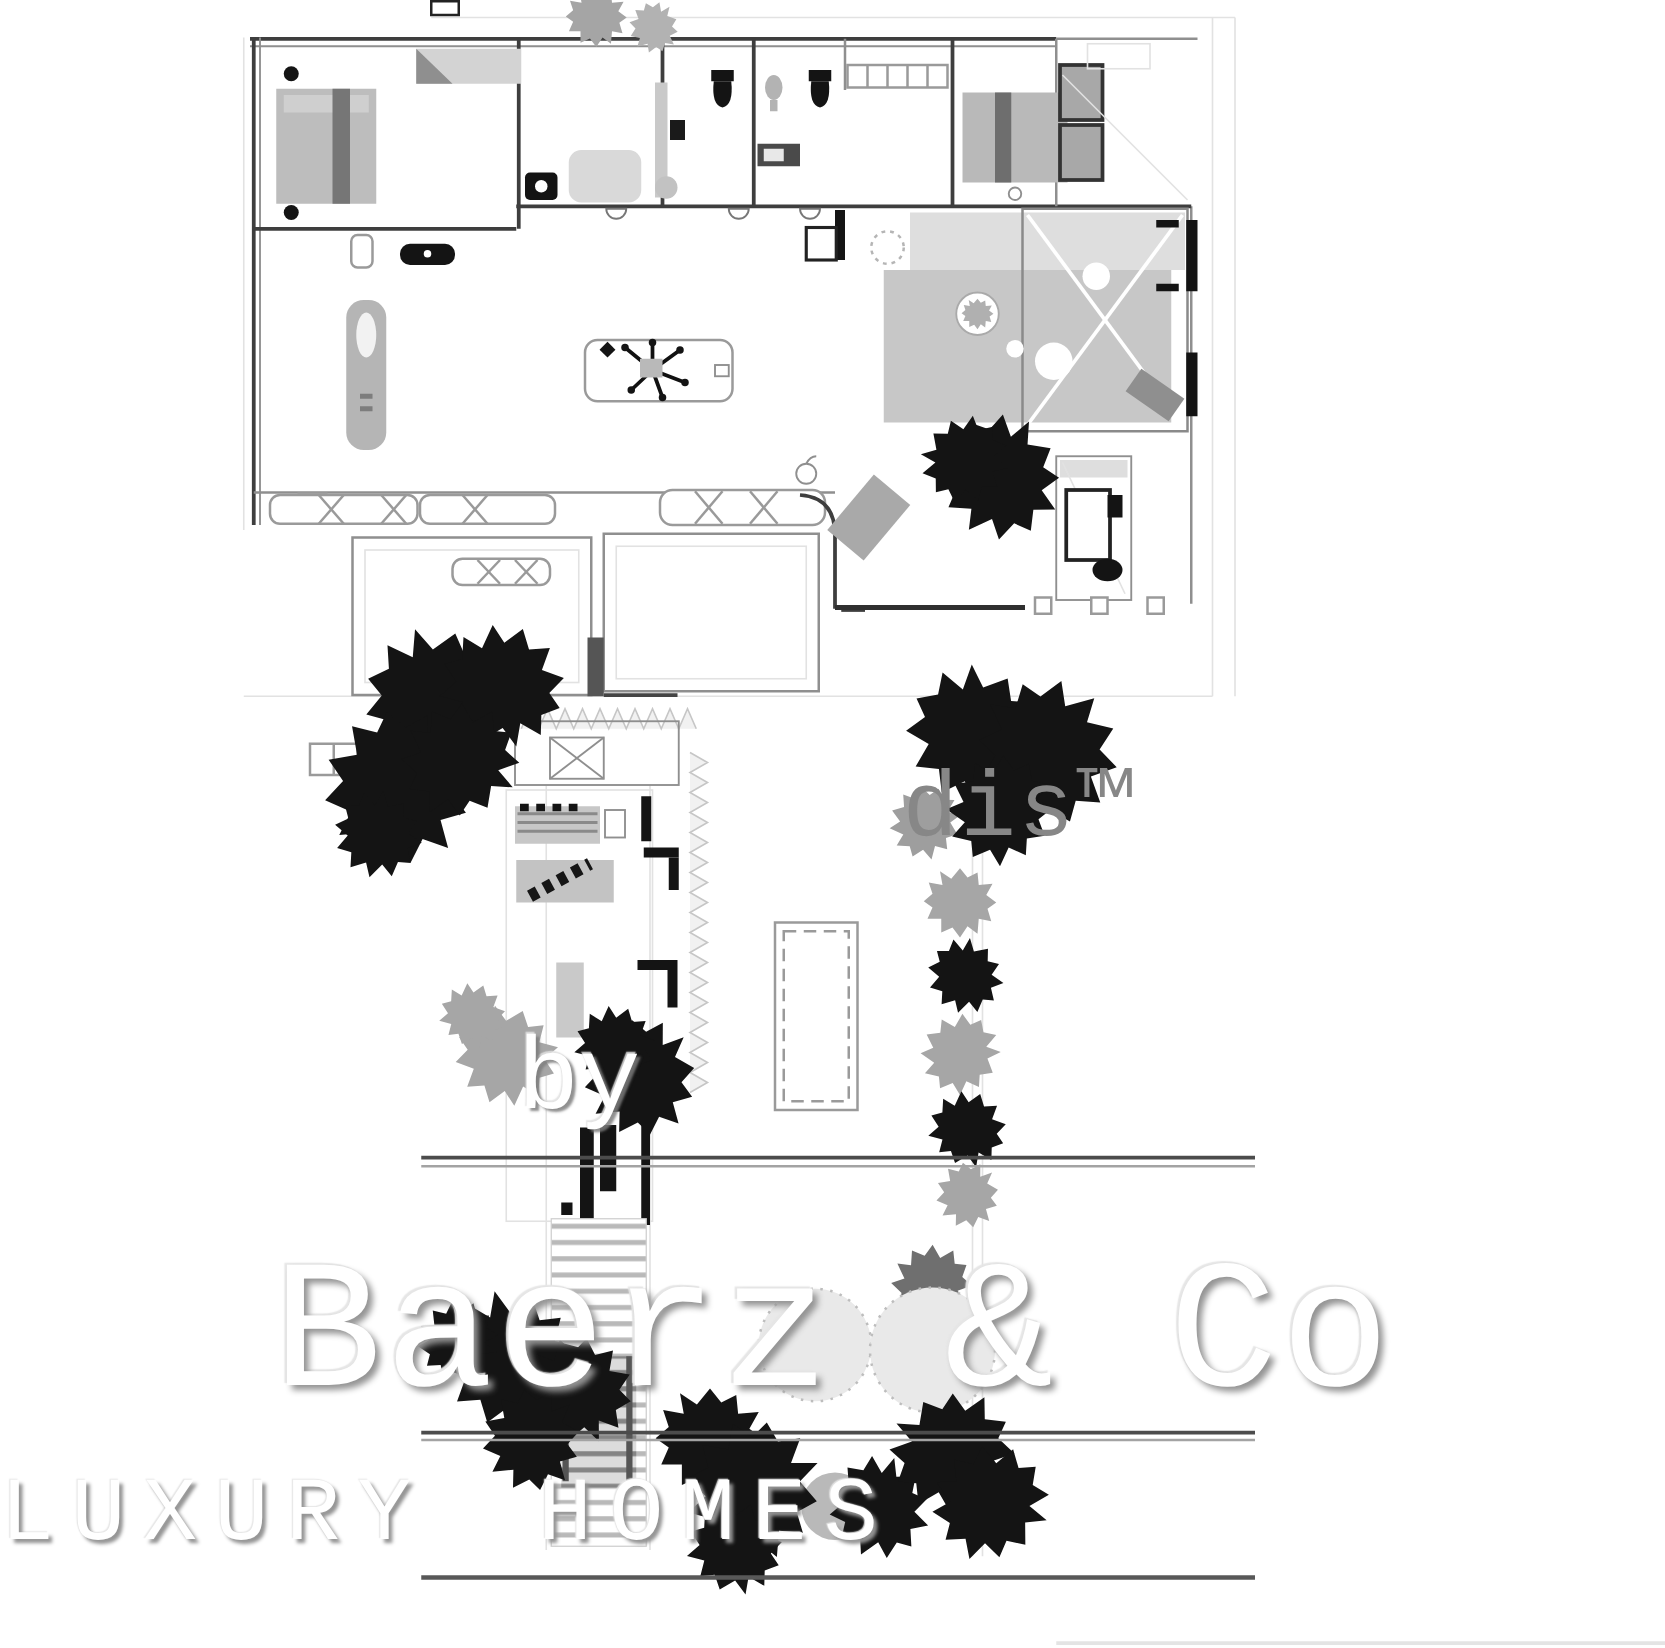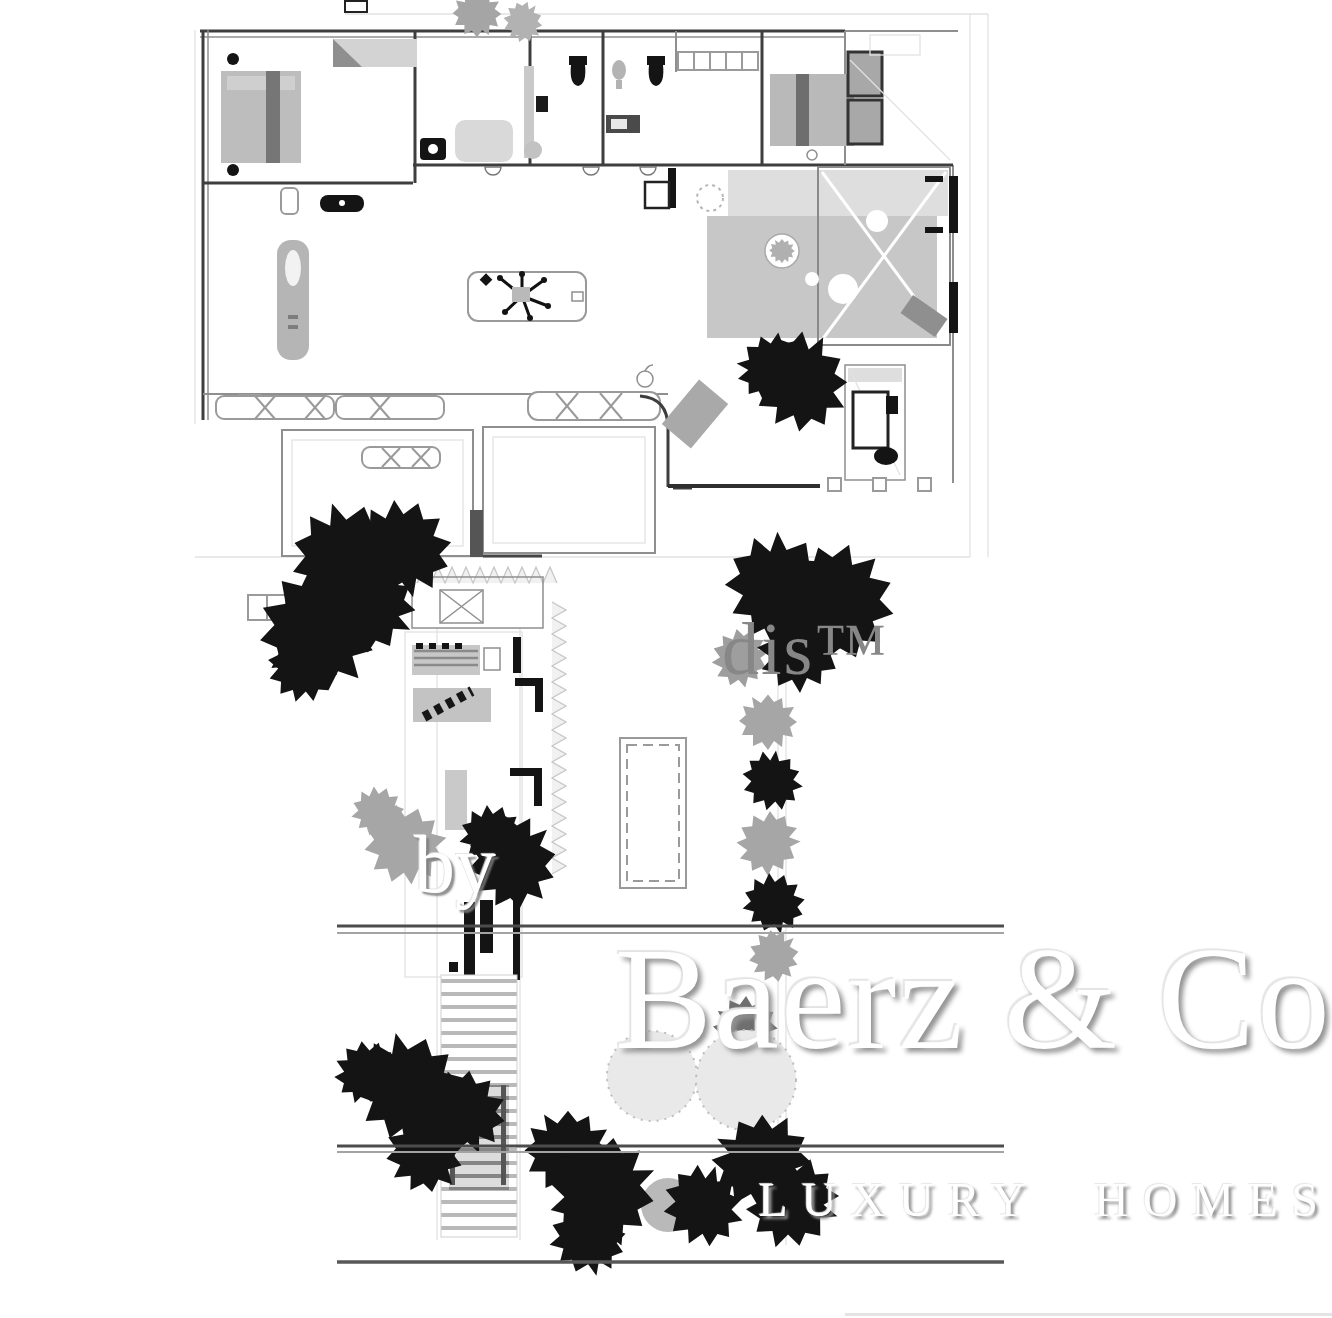--- a/index.html
+++ b/index.html
@@ -1,17 +1,17 @@
 <!DOCTYPE html>
 <html style="--ink: #141414; --wall_dark: #3e3e3e; --wall_mid: #8f8f8f; --line_faint: #e2e2e2; --gray_light: #dedede; --gray_mid: #c7c7c7; --gray_dark: #6f6f6f; --shrub_gray: #a6a6a6; --rule_dark: #4c4c4c; --rule_light: #a3a3a3; --watermark_white: #ffffff; --watermark_shadow: #949494; --dis_gray: #878787;"><head>
 <meta charset="utf-8">
 <style>
   html,body{margin:0;padding:0;background:#fff;}
   .canvas{position:relative;width:1332px;height:1318px;background:#fff;overflow:hidden;
-          font-family:Liberation Serif, serif;}
+          font-family:Liberation Mono, monospace;}
   svg{position:absolute;left:0;top:0;}
 
   
   .w3{stroke:var(--wall_dark,#3e3e3e);stroke-width:3;fill:none;}
   .w2{stroke:var(--wall_mid,#8f8f8f);stroke-width:2;fill:none;}
   .w15{stroke:var(--wall_mid,#8f8f8f);stroke-width:1.5;fill:none;}
   .f1{stroke:var(--line_faint,#e0e0e0);stroke-width:1.3;fill:none;}
   .blk{fill:var(--ink,#141414);}
   .tree{fill:var(--ink,#141414);}
   .shrub{fill:var(--shrub_gray,#a6a6a6);}
@@ -21,24 +21,24 @@
   .outl{fill:#fff;stroke:#9a9a9a;stroke-width:2;}
   .xln{stroke:#8f8f8f;stroke-width:1.5;fill:none;}
   .rule-d{stroke:var(--rule_dark,#4c4c4c);stroke-width:3;}
   .rule-l{stroke:var(--rule_light,#a3a3a3);stroke-width:2;}
 
   
   .wm{position:absolute;line-height:1;white-space:nowrap;pointer-events:none;}
   .wm-dis{left:722px;top:612px;font-size:74px;color:var(--dis_gray,#878787);letter-spacing:2px;}
   .wm-by{left:414px;top:824px;font-size:82px;color:var(--watermark_white,#fff);
          text-shadow:3px 3px 2px rgba(125,125,125,.85), -1px -1px 1px rgba(225,225,225,.9);}
-  .wm-brand{left:0;top:926px;width:1332px;text-align:right;font-size:146px;letter-spacing:2px;
+  .wm-brand{left:0;top:996px;width:1332px;text-align:center;font-size:146px;letter-spacing:2px;
             color:var(--watermark_white,#fff);
             text-shadow:4px 4px 5px var(--watermark_shadow,#949494), -2px -2px 1px #e6e6e6;}
-  .wm-tagline{left:0;top:1176px;width:1332px;text-align:right;font-size:48px;letter-spacing:14px;
+  .wm-tagline{left:0;top:1176px;width:1332px;text-align:left;font-size:72px;letter-spacing:14px;
             word-spacing:30px;color:var(--watermark_white,#fff);
             text-shadow:3px 3px 3px var(--watermark_shadow,#949494), -1px -1px 1px #e6e6e6;}
 </style>
 </head>
 <body>
 
 <div class="canvas">
 
 <svg width="1332" height="1318" viewBox="0 0 1332 1318">
   <defs>

